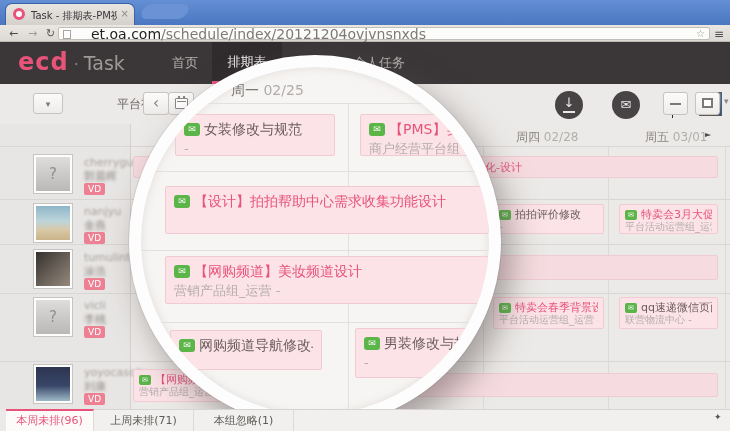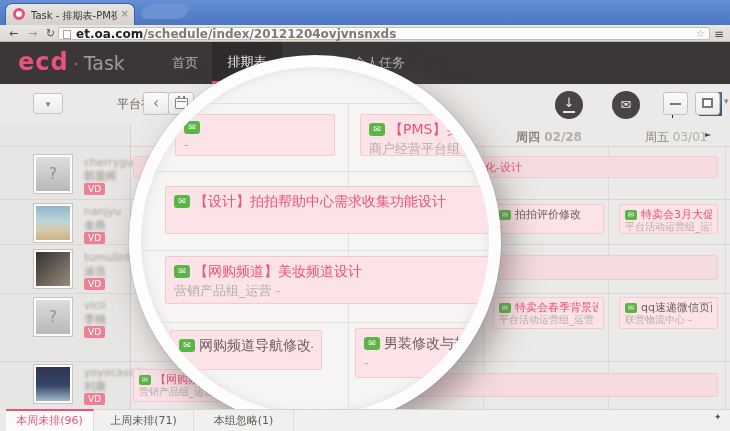--- a/index.html
+++ b/index.html
@@ -20,21 +20,21 @@
   .btab-close { position:absolute; right:5px; top:4px; font-size:10px; color:#8a8a8a; }
   .newtab { position:absolute; left:142px; top:4px; width:46px; height:15px; background:#6a92d4;
     border-radius:8px; transform:skewX(-22deg); }
   .chrome-url { position:absolute; left:0; top:25px; width:730px; height:17px;
     background:linear-gradient(#eae7e3,#dcd8d3); border-bottom:1px solid #bdb9b4; }
   .nav-glyph { position:absolute; top:1px; font-size:11px; line-height:15px; }
   .url-field { position:absolute; left:58px; top:2px; width:652px; height:13px; background:#fcfcfb;
     border:1px solid #c2beb9; border-radius:2px; }
   .page-ico { position:absolute; left:4px; top:2px; width:8px; height:9px; background:#fff;
     border:1px solid #a9a5a1; }
-  .url-text { position:absolute; left:17px; top:0; font-size:12px; line-height:12px; white-space:nowrap;font-weight:bold; }
+  .url-text { position:absolute; left:32px; top:0; font-size:14px; line-height:12px; white-space:nowrap; }
   .url-domain { color:#222; }
   .url-path { color:#7e7a76; }
   .url-star { position:absolute; right:4px; top:0; font-size:10px; color:#9a968f; line-height:12px; }
   .chrome-menu { position:absolute; left:714px; top:2px; font-size:12px; color:#4c4c4c; }
 
   
   .nav { position:absolute; left:0; top:42px; width:730px; height:42px; background:#3b3738; }
   .logo { position:absolute; left:18px; top:0; height:36px; line-height:40px; white-space:nowrap; }
   .logo-mark { color:#e8537a; font-size:24px; font-weight:bold; letter-spacing:1px; }
   .logo-dot { color:#8a8584; font-size:16px; margin:0 5px; }
@@ -179,21 +179,21 @@
   <div class="ui-btn" style="left:168px;top:92px;width:26px;height:23px;">
       <span class="cal-ico"></span>
     </div>
   <div class="ui-btn" style="left:663px;top:92px;width:25px;height:23px;">
       <span class="minus-ico"></span>
     </div>
   <div class="ui-btn" style="left:695px;top:92px;width:25px;height:23px;">
       <span class="square-ico"></span>
     </div>
 
-  <div class="date-cell" style="left:516px;font-weight:bold;">
+  <div class="date-cell" style="left:516px;">
     <span class="d">周四</span>
     <span class="dt">02/28</span>
   </div>
   <div class="date-cell" style="left:645px;">
     <span class="d">周五</span>
     <span class="dt">03/01</span>
   </div>
   <span class="hdr-arrow">►</span>
 
   <div class="sidebar-bg"></div>
@@ -276,29 +276,34 @@
   </div>
   <div class="card" style="left:133px;top:369px;width:100px;height:33px;">
     <div class="card-title">
         <span class="env">✉</span>
         <span class="t pink">【网购频道】...</span>
       </div>
     <div class="card-sub">营销产品组_运营 - ...</div>
   </div>
 
   <div class="magnifier">
+    <div class="mag-date">
+      <span class="d">周一</span>
+      <span class="dt">02/25</span>
+    </div>
     <div class="mag-line-h" style="left:8px;top:36px;width:332px;"></div>
     <div class="mag-line-h" style="left:0;top:104px;width:348px;"></div>
     <div class="mag-line-h" style="left:0;top:183px;width:348px;"></div>
     <div class="mag-line-h" style="left:0;top:255px;width:348px;"></div>
     <div class="mag-line-v" style="left:207px;top:36px;height:312px;"></div>
 
     <div class="mag-card" style="left:34px;top:47px;width:160px;height:42px;">
       <div class="card-title">
           <span class="env">✉</span>
+          <span class="t dark">女装修改与规范</span>
         </div>
       <div class="card-sub">-</div>
     </div>
     <div class="mag-card" style="left:219px;top:47px;width:129px;height:42px;">
       <div class="card-title">
           <span class="env">✉</span>
           <span class="t pink">【PMS】实时</span>
         </div>
       <div class="card-sub">商户经营平台组 - </div>
     </div>

